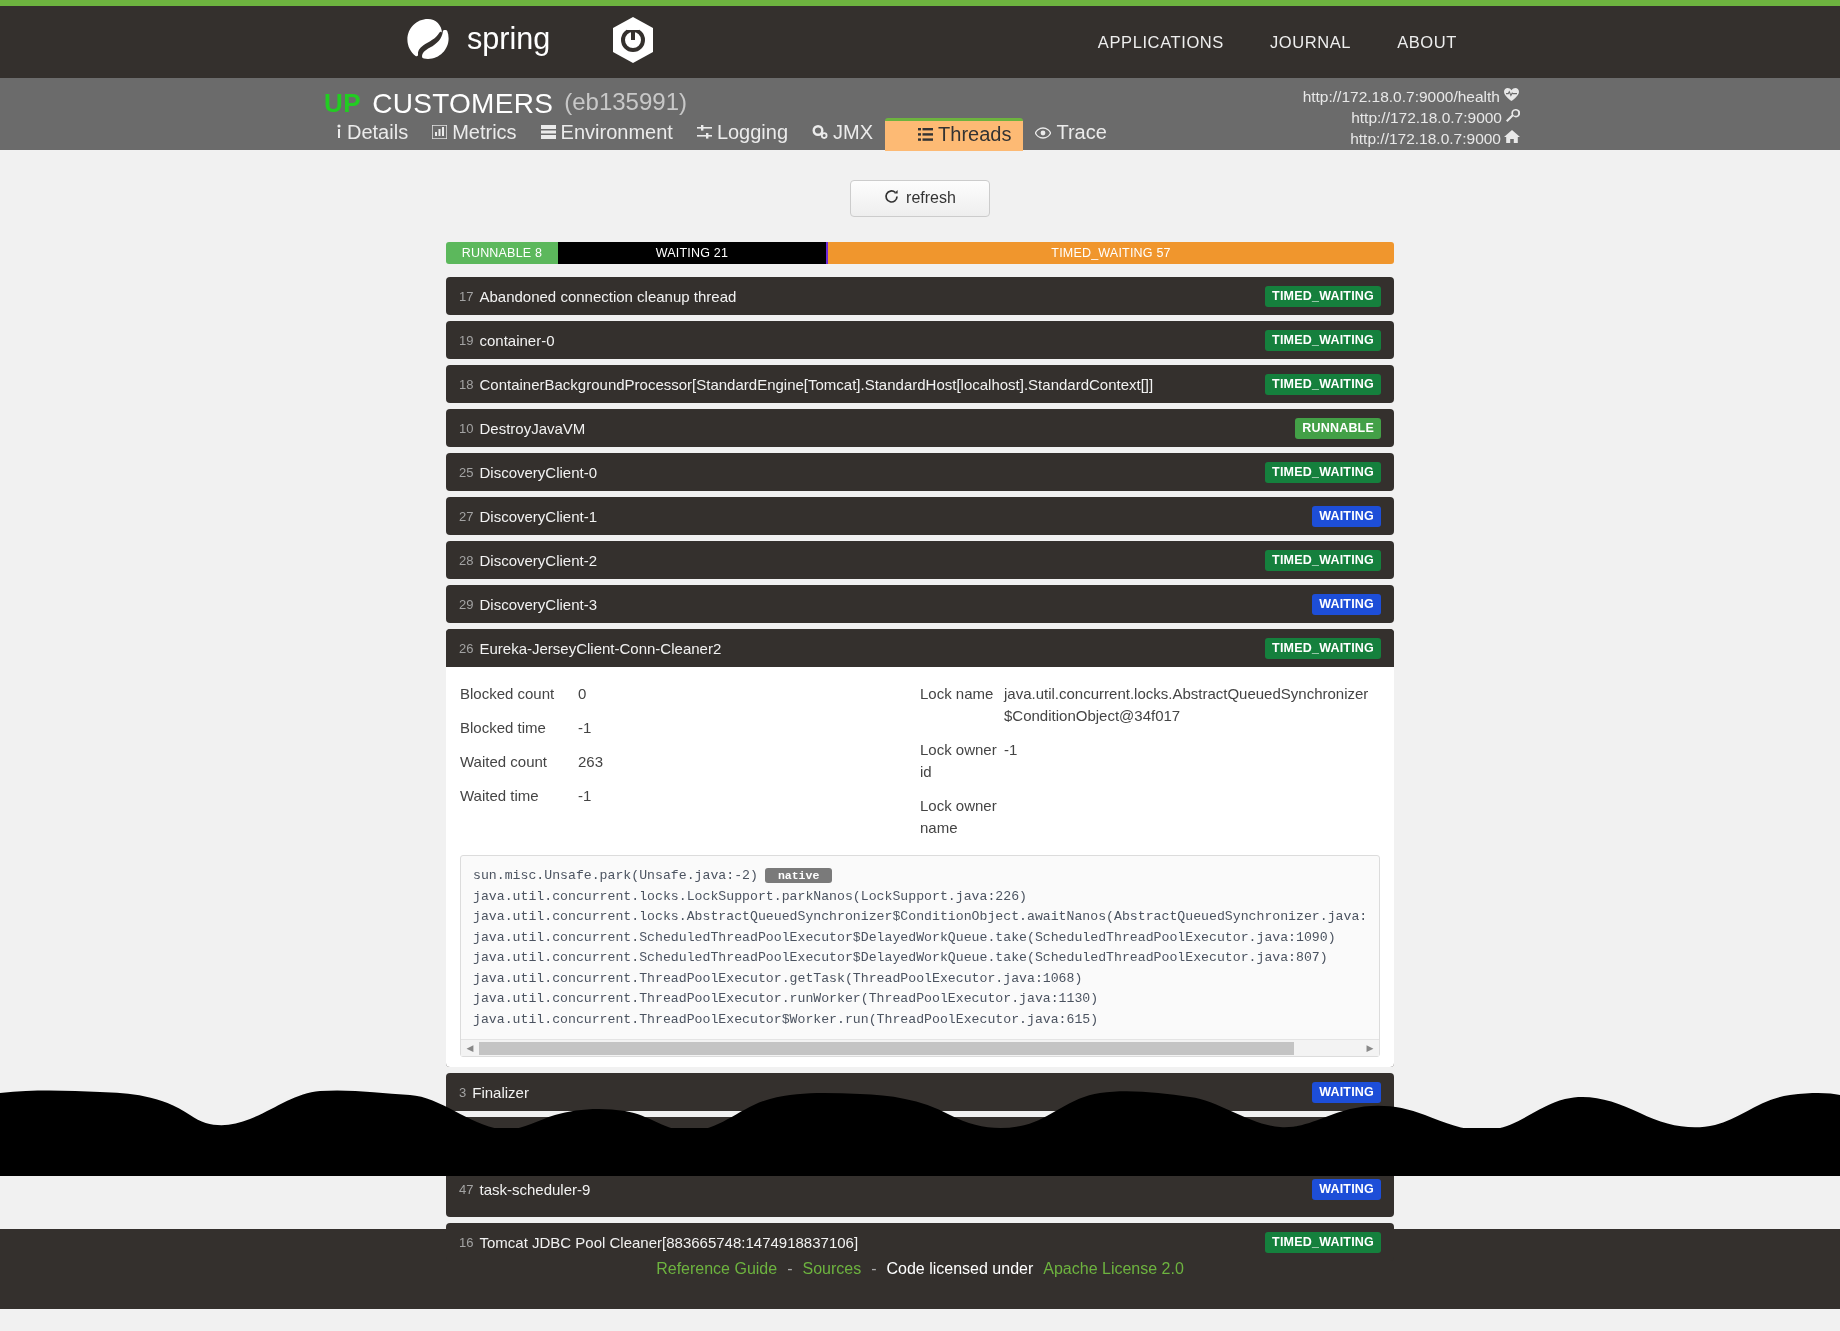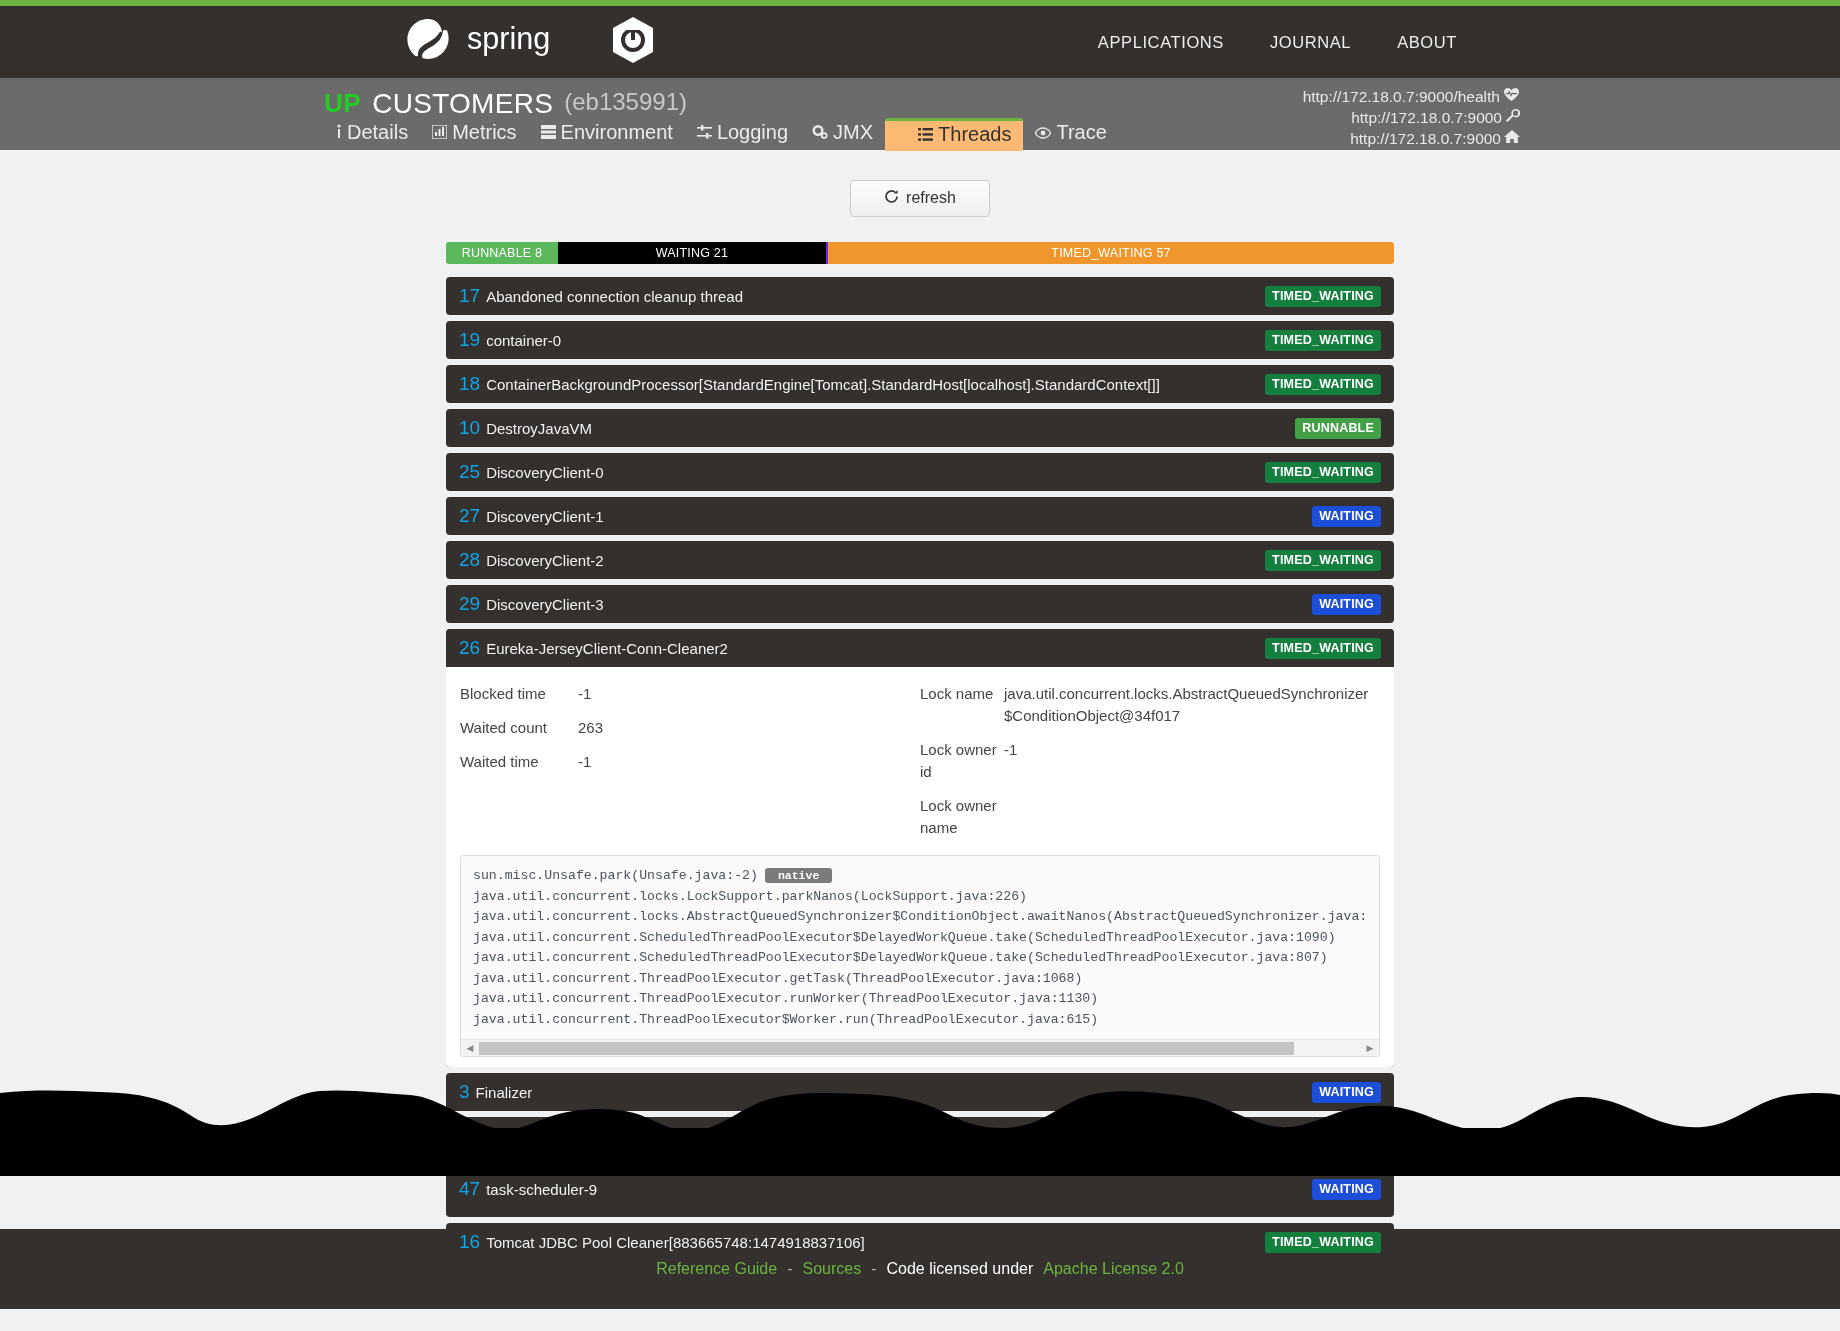--- a/index.html
+++ b/index.html
@@ -119,21 +119,21 @@
   .seg-timed    { background: #f0962d; }
 
   
   .thread-list { width: 948px; margin: 0 auto; }
   .thread-row {
     background: #34302d; border-radius: 4px;
     margin-bottom: 6px; padding: 0 13px;
     height: 38px; display: flex; align-items: center;
     cursor: pointer; position: relative;
   }
-  .t-id { color: #0ea5e9; font-size: 19px; margin-right: 6px; }
+  .t-id { color: #a3a3a3; font-size: 13px; margin-right: 6px; }
   .t-name { color: #f2f2f2; font-size: 15px; }
   .badge {
     margin-left: auto; font-size: 12.5px; color: #fff;
     padding: 3px 7px 4px 7px; border-radius: 3px; font-weight: 600;
     letter-spacing: .2px;
   }
   .badge.TIMED_WAITING { background: #15803d; }
   .badge.WAITING { background: #1d4ed8; }
   .badge.RUNNABLE { background: #43a047; }
 
@@ -398,20 +398,24 @@
       <div class="thread-card">
         <div class="thread-row">
           <span class="t-id">26</span>
           <span class="t-name">Eureka-JerseyClient-Conn-Cleaner2</span>
           <span class="badge TIMED_WAITING">TIMED_WAITING</span>
         </div>
         <div class="card-body">
           <div class="detail-grid">
             <div class="detail-col left">
               <div class="drow">
+                <span class="dkey">Blocked count</span>
+                <span class="dval">0</span>
+              </div>
+              <div class="drow">
                 <span class="dkey">Blocked time</span>
                 <span class="dval">-1</span>
               </div>
               <div class="drow">
                 <span class="dkey">Waited count</span>
                 <span class="dval">263</span>
               </div>
               <div class="drow">
                 <span class="dkey">Waited time</span>
                 <span class="dval">-1</span>

